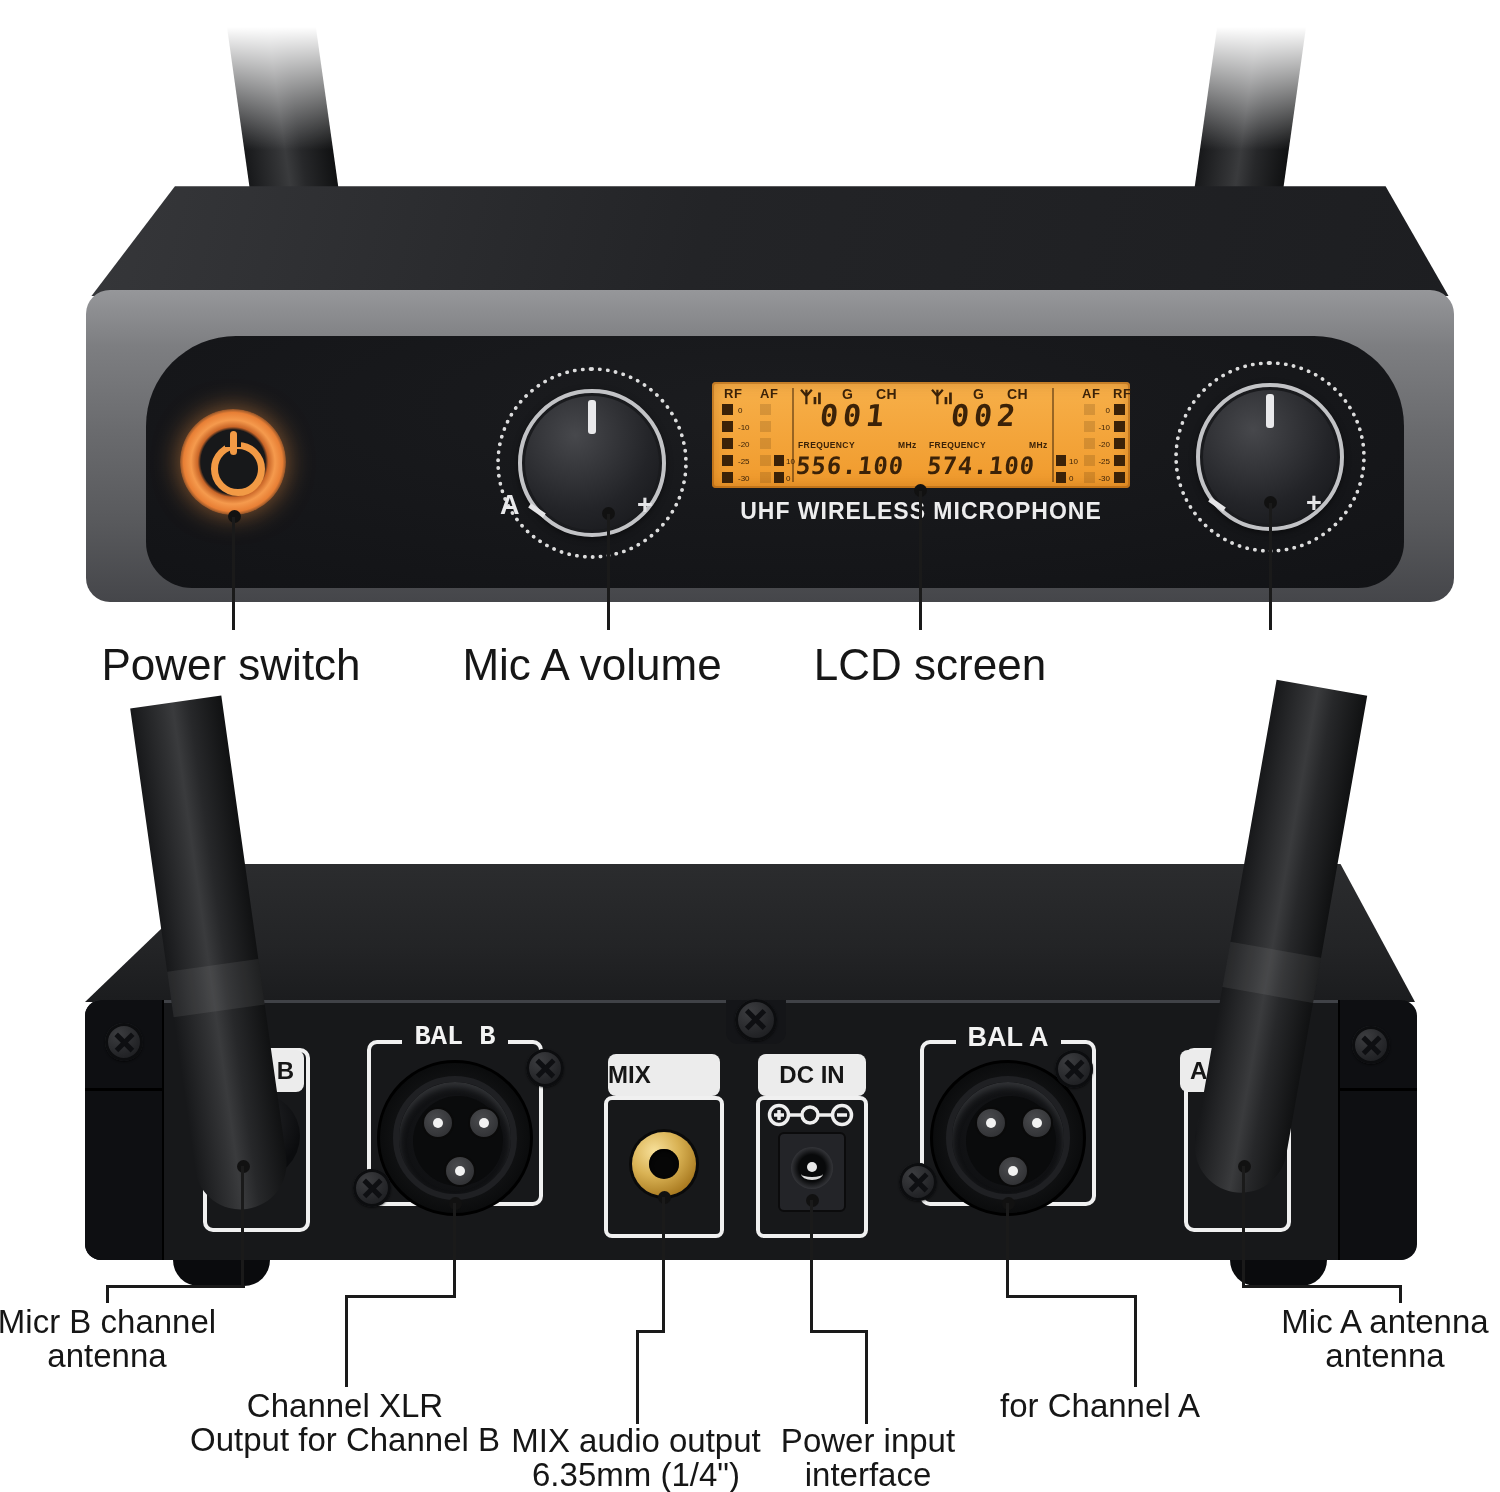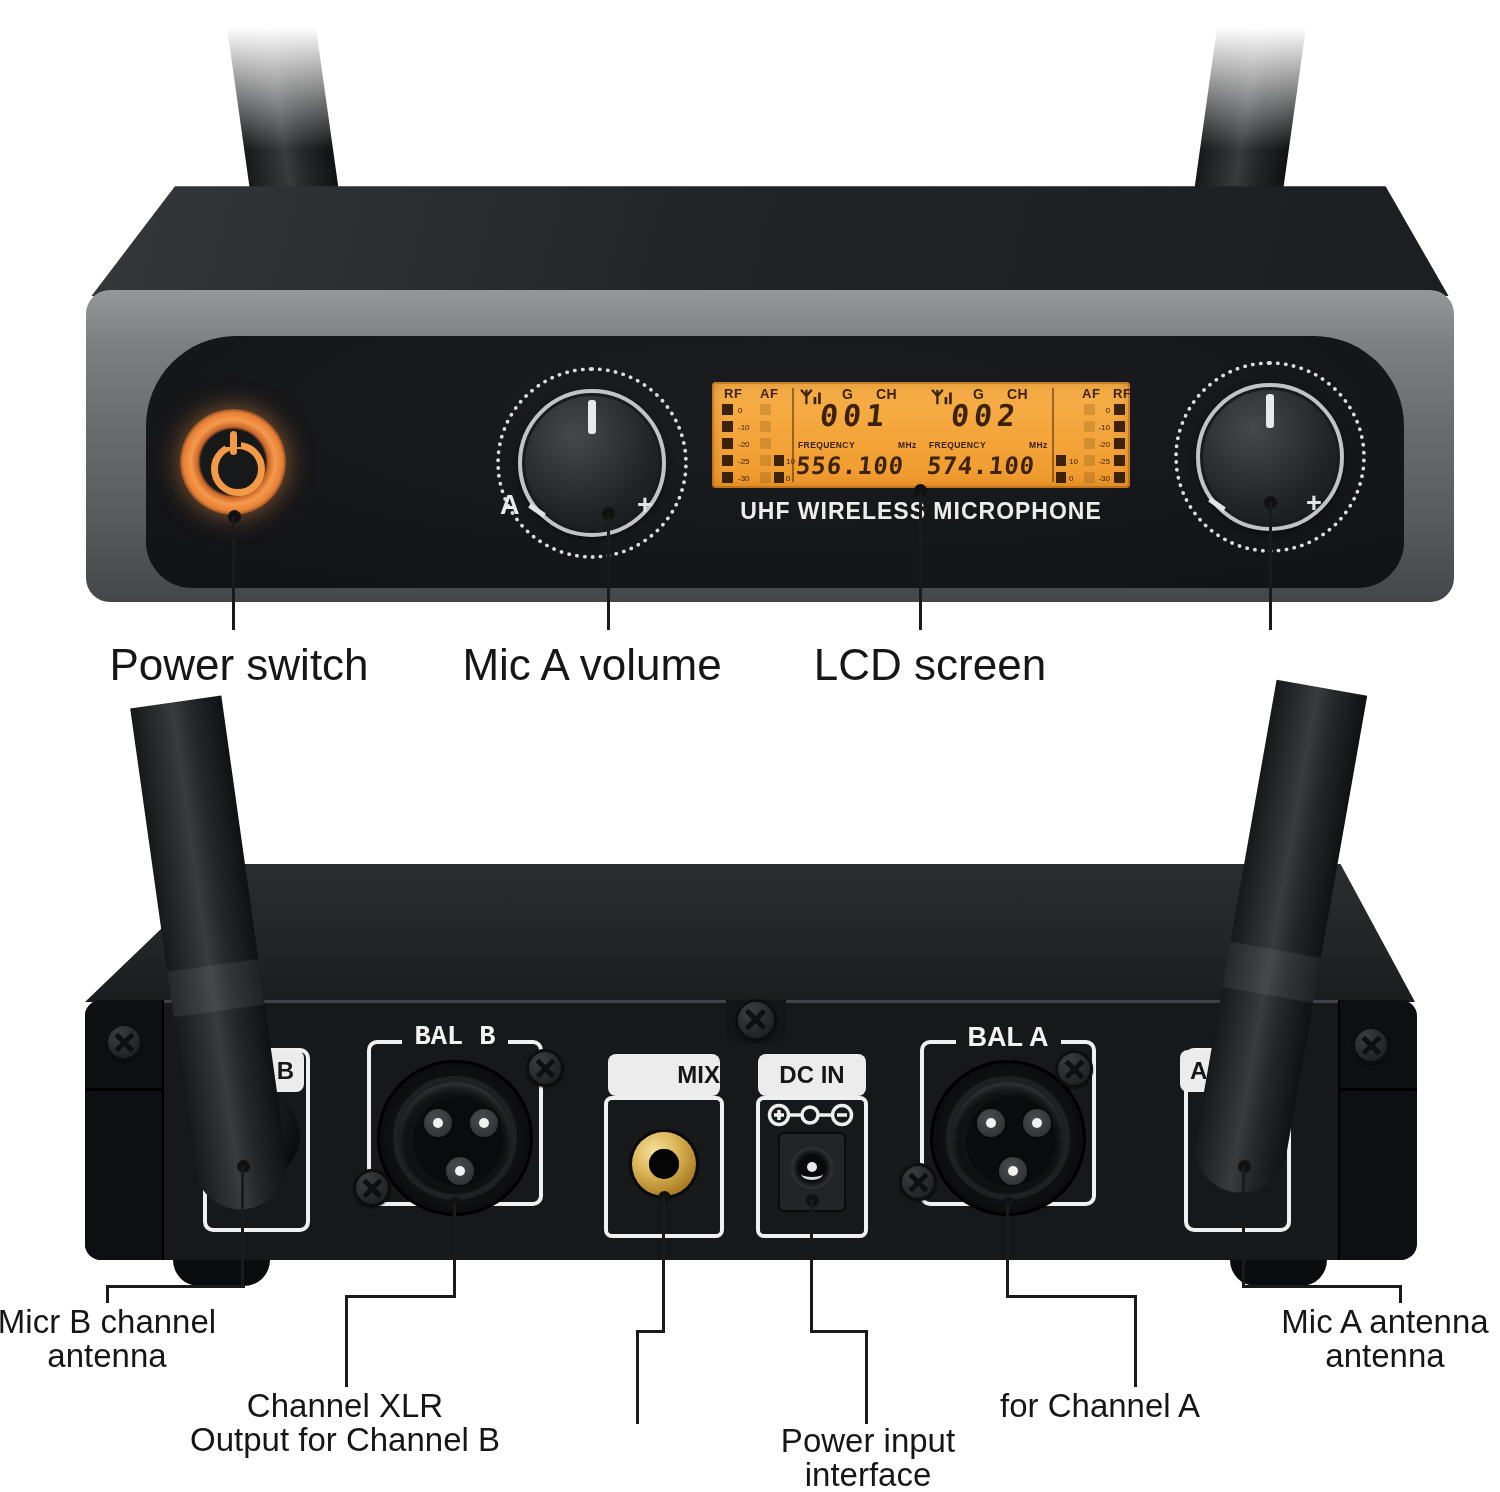--- a/index.html
+++ b/index.html
@@ -257,21 +257,21 @@
 
   <div class="dot" style="left:228px;top:510px;"></div>
   <div class="cline" style="left:232px;top:517px;width:3px;height:113px;"></div>
   <div class="dot" style="left:602px;top:507px;"></div>
   <div class="cline" style="left:607px;top:514px;width:3px;height:116px;"></div>
   <div class="dot" style="left:914px;top:484px;"></div>
   <div class="cline" style="left:919px;top:491px;width:3px;height:139px;"></div>
   <div class="dot" style="left:1264px;top:496px;"></div>
   <div class="cline" style="left:1269px;top:503px;width:3px;height:127px;"></div>
 
-  <div class="toplabel" style="left:231px;top:640px;margin-left:8px;">Power switch</div>
+  <div class="toplabel" style="left:231px;top:640px;">Power switch</div>
   <div class="toplabel" style="left:930px;top:640px;">LCD screen</div>
   <div class="toplabel" style="left:592px;top:640px;">Mic A volume</div>
 
   <div class="rear-surface abs"></div>
   <div class="foot abs" style="left:173px;"></div>
   <div class="foot abs" style="left:1230px;"></div>
   <div class="rear-panel abs"></div>
   <div class="rear-ear abs" style="left:85px;border-radius:16px 0 0 16px;border-right:2px solid #000;">
     <div class="ear-seam" style="margin-top:88px;"></div>
   </div>
@@ -293,21 +293,21 @@
         <div class="pin-dot"></div>
       </div>
     <div class="pin" style="left:88px;top:44px;">
         <div class="pin-dot"></div>
       </div>
     <div class="pin" style="left:64px;top:92px;">
         <div class="pin-dot"></div>
       </div>
   </div>
 
-  <div class="tab abs" style="left:608px;top:1054px;width:112px;text-align:right;">MIX</div>
+  <div class="tab abs" style="left:608px;top:1054px;width:112px;text-align:left;">MIX</div>
   <div class="outline abs" style="left:604px;top:1096px;width:120px;height:142px;border-radius:8px;"></div>
   <div class="gold-jack abs" style="left:632px;top:1132px;">
     <div class="gold-hole"></div>
   </div>
 
   <div class="tab abs" style="left:758px;top:1054px;width:108px;text-align:center;">DC IN</div>
   <div class="outline abs" style="left:756px;top:1096px;width:112px;height:142px;border-radius:8px;"></div>
   <svg class="abs" style="left:766px;top:1102px;" viewBox="0 0 92 26" width="92" height="26">
     <g stroke="#efefef" stroke-width="3.5" fill="none">
       <circle cx="13" cy="13" r="9.5"></circle>
@@ -371,20 +371,24 @@
   <div class="cline" style="left:345px;top:1295px;width:3px;height:92px;"></div>
   <div class="botlabel" style="left:345px;top:1389px;">
     <div>Channel XLR</div>
     <div>Output for Channel B</div>
   </div>
 
   <div class="dot" style="left:658px;top:1191px;"></div>
   <div class="cline" style="left:662px;top:1197px;width:3px;height:136px;"></div>
   <div class="cline" style="left:636px;top:1330px;width:29px;height:3px;"></div>
   <div class="cline" style="left:636px;top:1330px;width:3px;height:94px;"></div>
+  <div class="botlabel" style="left:636px;top:1424px;">
+    <div>MIX audio output</div>
+    <div>6.35mm (1/4")</div>
+  </div>
 
   <div class="dot" style="left:806px;top:1194px;"></div>
   <div class="cline" style="left:810px;top:1200px;width:3px;height:133px;"></div>
   <div class="cline" style="left:810px;top:1330px;width:58px;height:3px;"></div>
   <div class="cline" style="left:865px;top:1330px;width:3px;height:94px;"></div>
   <div class="botlabel" style="left:868px;top:1424px;">
     <div>Power input</div>
     <div>interface</div>
   </div>
 

